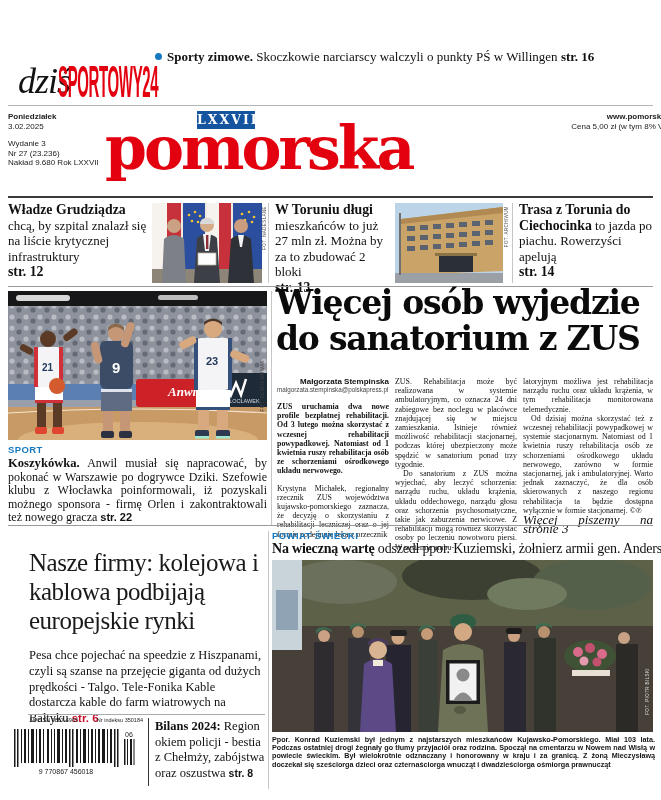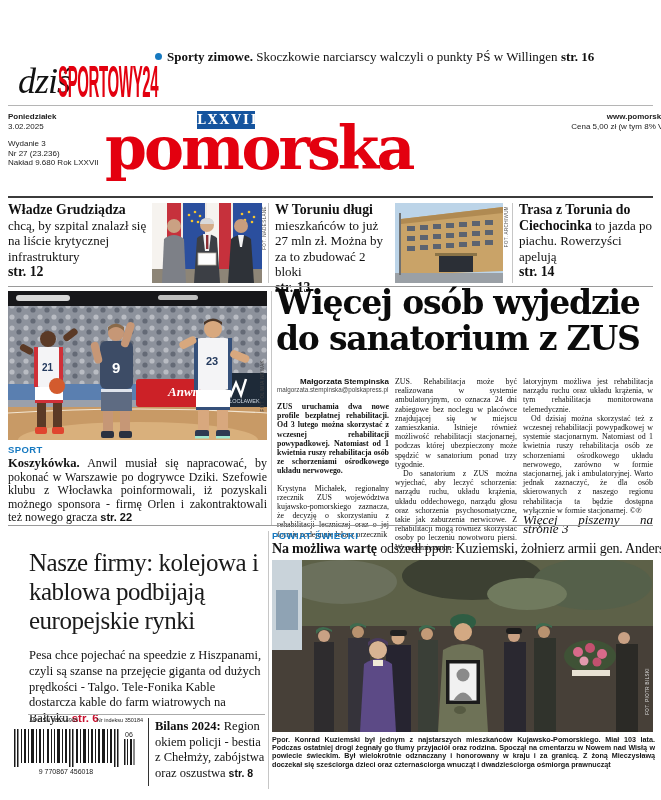--- a/index.html
+++ b/index.html
@@ -332,21 +332,21 @@
       <text x="115" y="8" text-anchor="middle" font-family="Liberation Sans, sans-serif" font-size="7" fill="#1a1a1a">06</text>
     </svg>
   </div>
   <div class="vline" style="left:148px;top:718px;height:68px;background:#333"></div>
   <div class="abs" id="bilans">
     <span class="b">Bilans 2024:</span><span> Region okiem policji - bestia z Chełmży, zabójstwa oraz oszustwa </span><span class="b sans" style="font-size:10.5px">str. 8</span>
   </div>
 
   <div class="seclabel" style="left:272px;top:530px">POWIAT ŚWIECKI</div>
   <div class="abs" id="powheadline">
-    <span class="b">Na możliwa wartę</span><span> odszedł ppor. Kuziemski, żołnierz armii gen. Andersa</span>
+    <span class="b">Na wieczną wartę</span><span> odszedł ppor. Kuziemski, żołnierz armii gen. Andersa</span>
   </div>
   <div class="photo" style="left:272px;top:560px;width:381px;height:172px">
     <svg width="381" height="172" viewBox="0 0 381 172">
       <rect width="381" height="172" fill="#474038"></rect>
       <rect x="0" y="0" width="381" height="66" fill="#5d6148"></rect>
       <ellipse cx="70" cy="22" rx="55" ry="22" fill="#6b705c"></ellipse>
         <ellipse cx="200" cy="16" rx="70" ry="24" fill="#3c4032"></ellipse>
       <ellipse cx="320" cy="24" rx="60" ry="26" fill="#55604a"></ellipse>
         <ellipse cx="255" cy="34" rx="40" ry="16" fill="#707a5e"></ellipse>
       <rect x="0" y="0" width="30" height="90" fill="#c9d3da"></rect>

